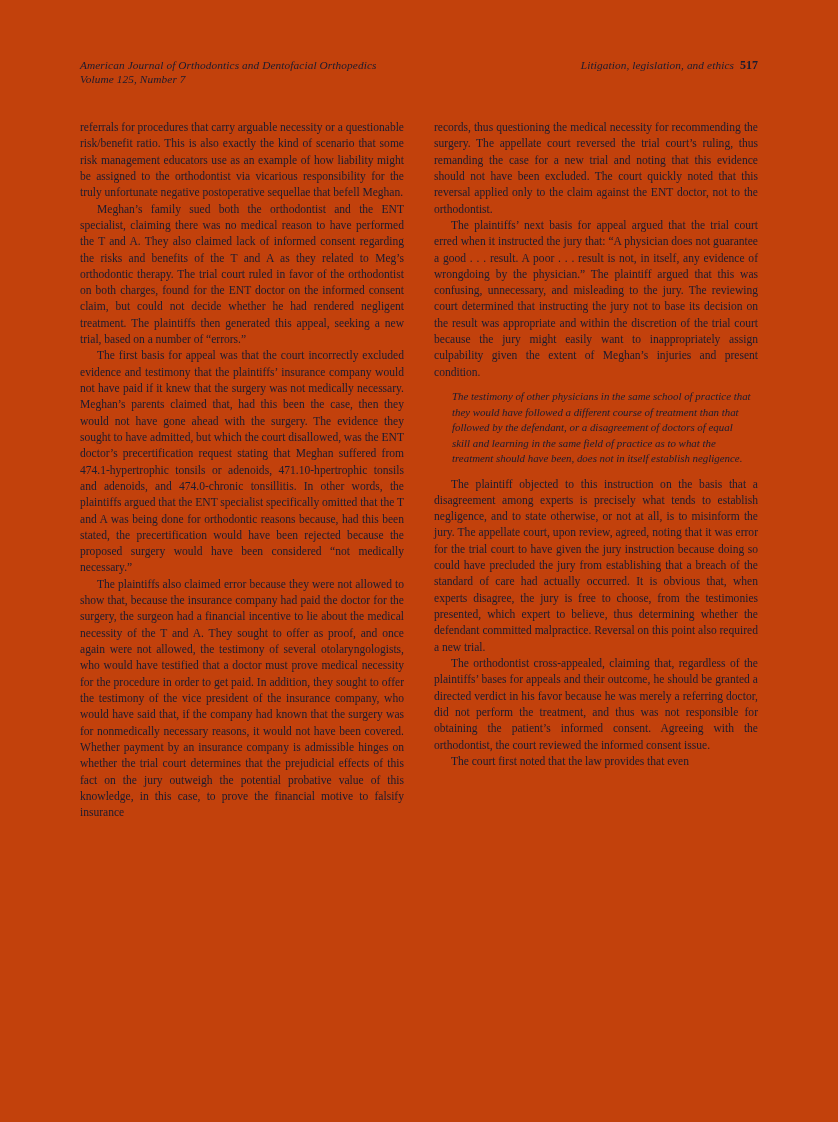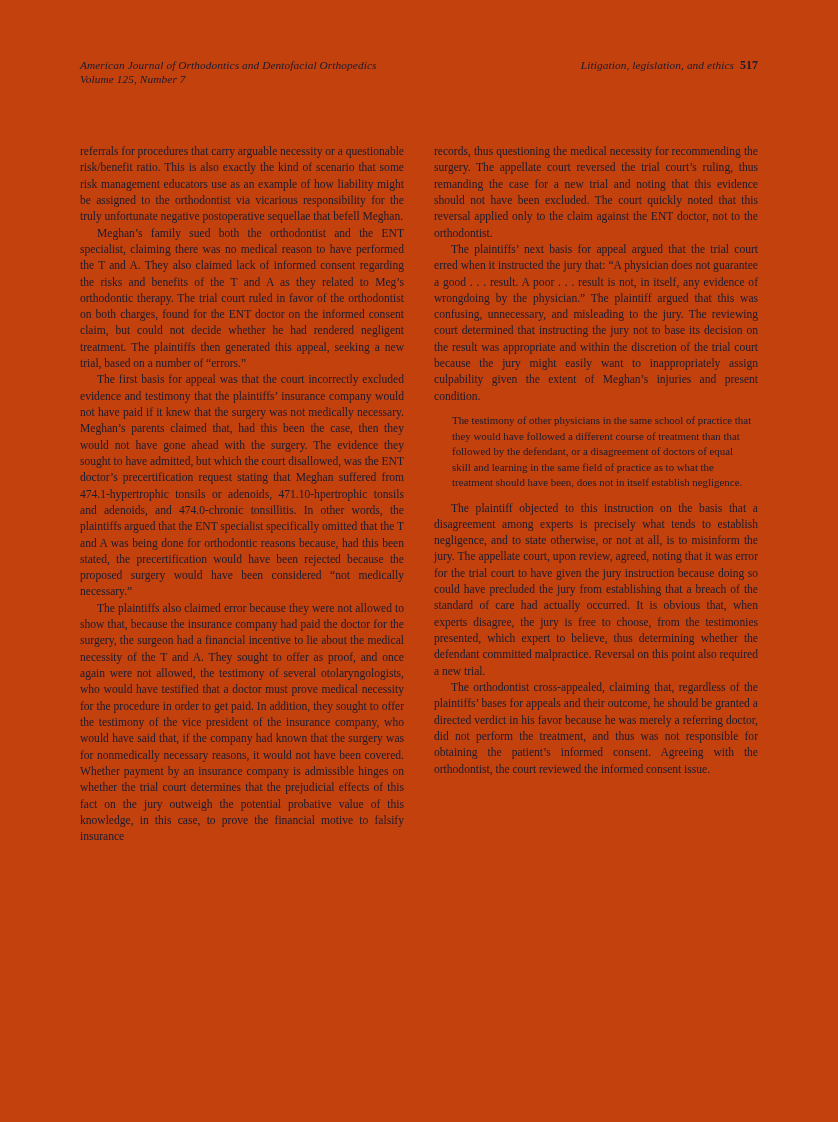--- a/index.html
+++ b/index.html
@@ -57,21 +57,20 @@
   .columns {
     position: absolute;
     left: 80px;
     top: 119px;
     width: 678px;
     display: flex;
     gap: 30px;
   }
   .col {
     width: 324px;
-    margin-top: 24px;
   }
   p.body {
     margin: 0;
     font-size: 11.55px;
     line-height: 16.32px;
     text-align: justify;
     text-justify: inter-word;
     text-indent: 17px;
     hyphens: none;
     word-spacing: -0.1px;
@@ -83,20 +82,21 @@
     padding-left: 18px;
     padding-right: 6px;
   }
   blockquote.quote p {
     margin: 0;
     font-size: 10.9px;
     line-height: 15.5px;
     text-align: left;
     text-indent: 0;
     word-spacing: -0.05px;
+    font-style: italic;
   }
 </style>
 </head>
 <body>
 
 <div class="page">
 
   <div class="running-head">
     <div class="rh-left">
       <span>American Journal of Orthodontics and Dentofacial Orthopedics</span>
@@ -118,16 +118,17 @@
     </div>
 
     <div class="col">
       <p class="body no-indent">records, thus questioning the medical necessity for recommending the surgery. The appellate court reversed the trial court’s ruling, thus remanding the case for a new trial and noting that this evidence should not have been excluded. The court quickly noted that this reversal applied only to the claim against the ENT doctor, not to the orthodontist.</p>
       <p class="body">The plaintiffs’ next basis for appeal argued that the trial court erred when it instructed the jury that: “A physician does not guarantee a good . . . result. A poor . . . result is not, in itself, any evidence of wrongdoing by the physician.” The plaintiff argued that this was confusing, unnecessary, and misleading to the jury. The reviewing court determined that instructing the jury not to base its decision on the result was appropriate and within the discretion of the trial court because the jury might easily want to inappropriately assign culpability given the extent of Meghan’s injuries and present condition.</p>
       <blockquote class="quote">
         <p>The testimony of other physicians in the same school of practice that they would have followed a different course of treatment than that followed by the defendant, or a disagreement of doctors of equal skill and learning in the same field of practice as to what the treatment should have been, does not in itself establish negligence.</p>
       </blockquote>
       <p class="body">The plaintiff objected to this instruction on the basis that a disagreement among experts is precisely what tends to establish negligence, and to state otherwise, or not at all, is to misinform the jury. The appellate court, upon review, agreed, noting that it was error for the trial court to have given the jury instruction because doing so could have precluded the jury from establishing that a breach of the standard of care had actually occurred. It is obvious that, when experts disagree, the jury is free to choose, from the testimonies presented, which expert to believe, thus determining whether the defendant committed malpractice. Reversal on this point also required a new trial.</p>
       <p class="body">The orthodontist cross-appealed, claiming that, regardless of the plaintiffs’ bases for appeals and their outcome, he should be granted a directed verdict in his favor because he was merely a referring doctor, did not perform the treatment, and thus was not responsible for obtaining the patient’s informed consent. Agreeing with the orthodontist, the court reviewed the informed consent issue.</p>
+      <p class="body">The court first noted that the law provides that even</p>
     </div>
 
   </div>
 </div>
 
 </body></html>

